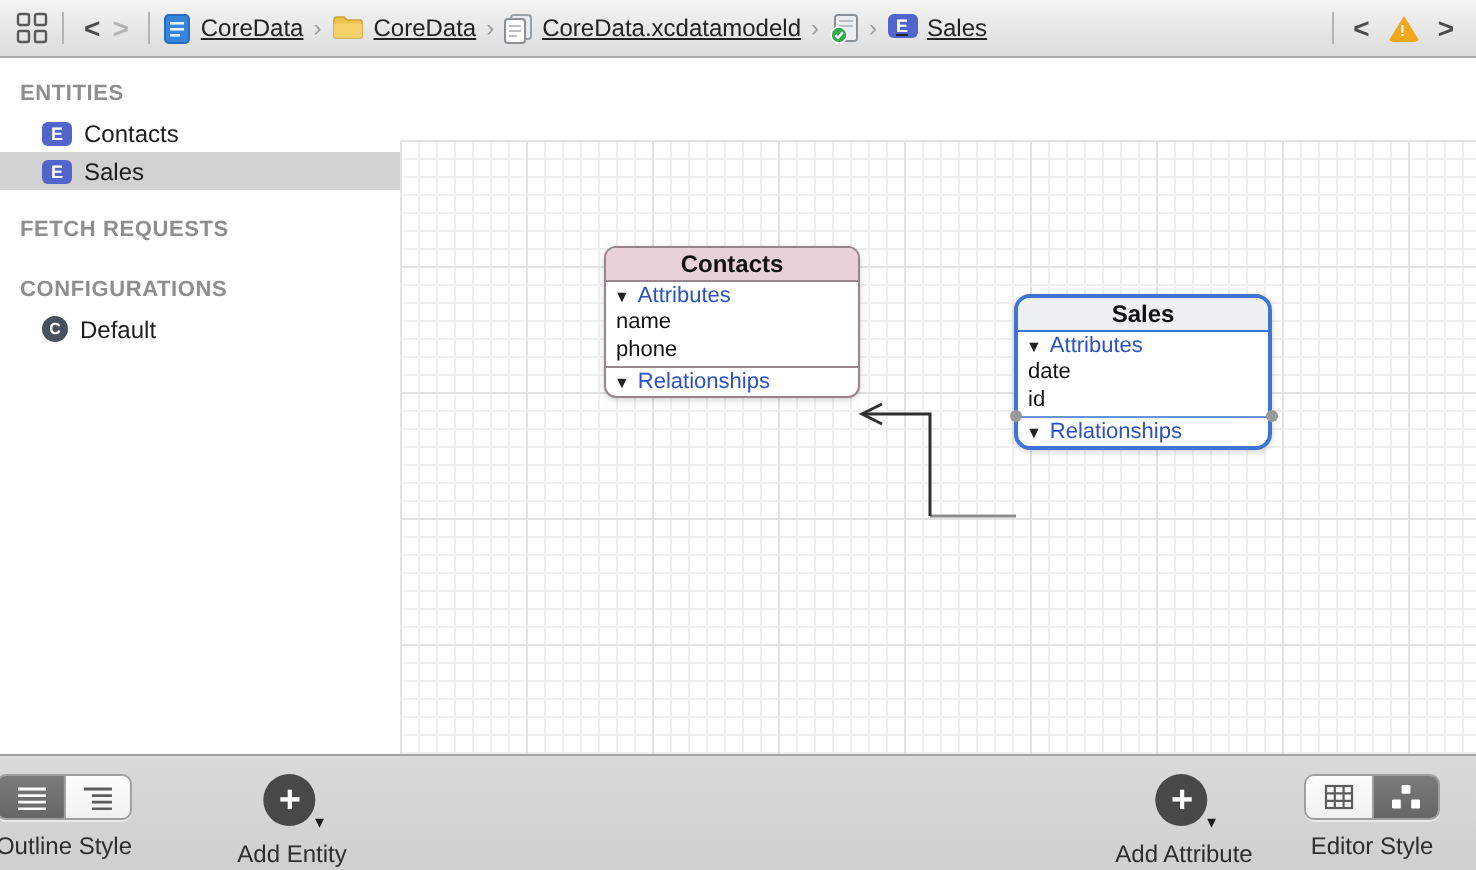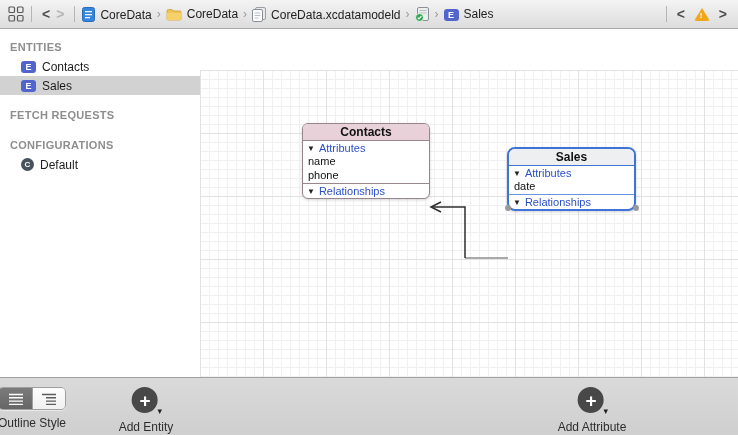--- a/index.html
+++ b/index.html
@@ -10,21 +10,21 @@
   
   .jumpbar {
     position:absolute; left:0; top:0; width:738px; height:29px;
     background:linear-gradient(#f4f4f4,#dcdcdc);
     border-bottom:1px solid #a9a9a9;
     display:flex; align-items:center; padding:0 8px; font-size:12px; color:#222;
   }
   .jb-divider { width:1px; height:16px; background:#b5b5b5; margin:0 7px; flex:none; }
   .chev { font-size:14px; font-weight:bold; color:#4c4c4c; padding:0 3px; cursor:default; }
   .chev.disabled { color:#b4b4b4; }
-  .crumb { display:flex; align-items:flex-end; gap:5px; margin-right:5px; white-space:nowrap; }
+  .crumb { display:flex; align-items:flex-start; gap:5px; margin-right:5px; white-space:nowrap;text-decoration:underline; }
   .crumb-sep { color:#9b9b9b; font-size:12px; margin-right:5px; }
   .jb-spacer { flex:1; }
   .icon-related svg { display:block; }
 
   .badge-e {
     display:inline-flex; align-items:center; justify-content:center;
     width:15px; height:12px; border-radius:3px; background:#5265cc;
     color:#fff; font-size:9px; font-weight:bold; flex:none;
   }
   .warn-tri { position:relative; width:0; height:0; margin:0 6px;
@@ -237,20 +237,21 @@
       </div>
     </div>
 
     <div class="entity sales">
       <div class="ent-header">Sales</div>
       <div class="ent-section">
         <span class="tri">▼</span>
         <span class="sec-label">Attributes</span>
       </div>
       <div class="ent-row">date</div>
+      <div class="ent-row">id</div>
       <div class="ent-section bordered">
         <span class="tri">▼</span>
         <span class="sec-label">Relationships</span>
       </div>
     </div>
 
     <span class="handle left"></span>
     <span class="handle right"></span>
   </div>
 
@@ -295,15 +296,40 @@
     <div class="tool-group g-addattr">
       <div class="plus-wrap">
         <div class="plus-btn">
           <span>+</span>
         </div>
         <span class="plus-caret">▾</span>
       </div>
       <div class="tool-label">Add Attribute</div>
     </div>
 
+    <div class="tool-group g-editor">
+      <div class="seg">
+        <div class="seg-btn">
+          <svg width="15" height="13" viewBox="0 0 15 13">
+            <g fill="none" stroke="#5c5c5c" stroke-width="1.1">
+              <rect x="1" y="1" width="13" height="11"></rect>
+              <line x1="1" y1="4.7" x2="14" y2="4.7"></line>
+              <line x1="1" y1="8.4" x2="14" y2="8.4"></line>
+              <line x1="5.4" y1="1" x2="5.4" y2="12"></line>
+              <line x1="9.8" y1="1" x2="9.8" y2="12"></line>
+            </g>
+          </svg>
+        </div>
+        <div class="seg-btn selected">
+          <svg width="16" height="13" viewBox="0 0 16 13">
+            <g fill="#fff">
+              <rect x="5.8" y="0.5" width="4.4" height="4.4" rx="0.6"></rect>
+              <rect x="1" y="7.8" width="4.4" height="4.4" rx="0.6"></rect>
+              <rect x="10.6" y="7.8" width="4.4" height="4.4" rx="0.6"></rect>
+            </g>
+          </svg>
+        </div>
+      </div>
+      <div class="tool-label">Editor Style</div>
+    </div>
 
   </div>
 </div>
 
 </body></html>

